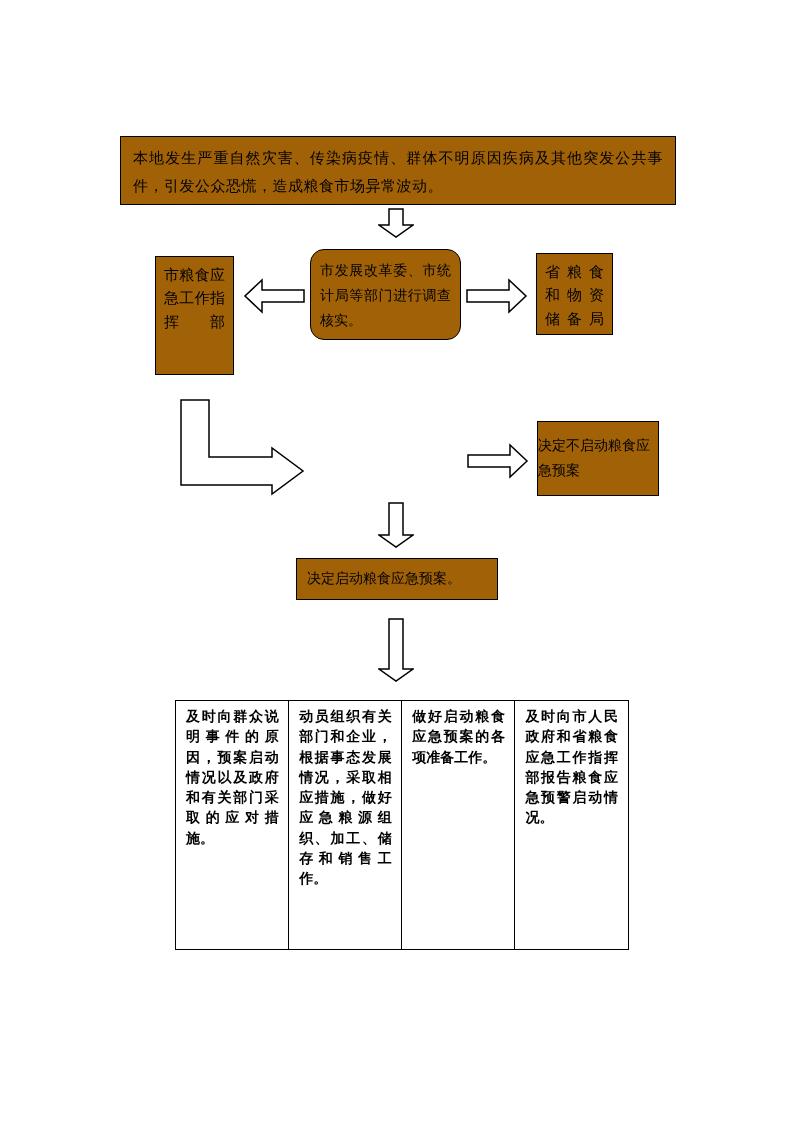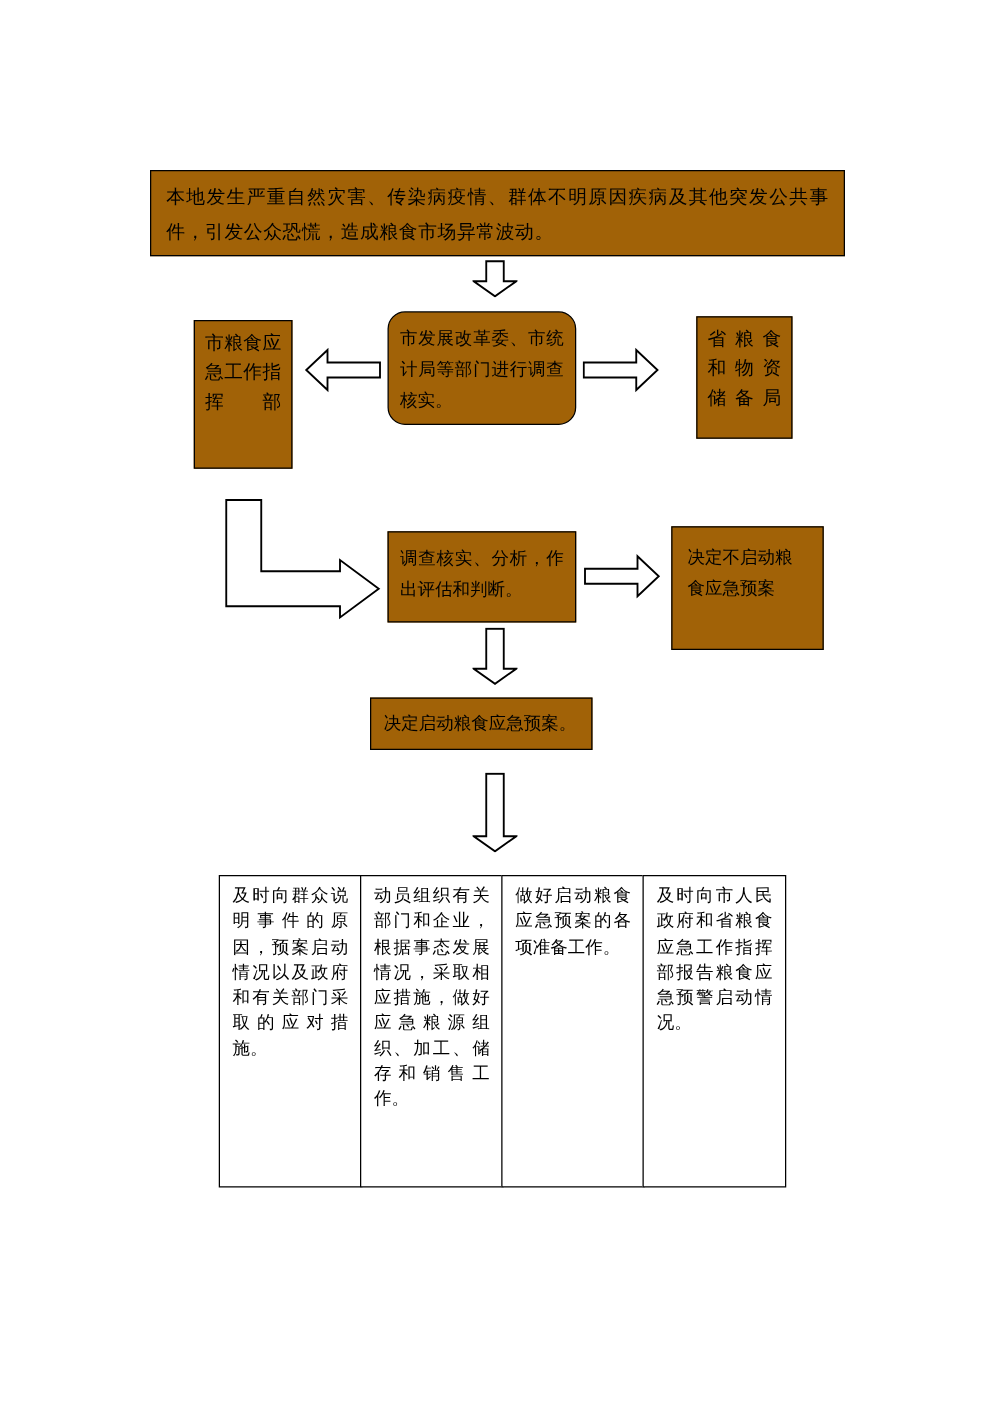--- a/index.html
+++ b/index.html
@@ -28,51 +28,52 @@
     font-size: 15px; line-height: 1.85; letter-spacing: 0.5px;
     text-align: justify;
   }
   .vert-box {
     font-size: 15px; line-height: 1.55;
     padding: 6px 8px;
     text-align: justify;
     text-align-last: justify;
   }
   .command-box  { left: 155px; top: 256px; width: 79px;  height: 119px; }
-  .province-box { left: 536px; top: 253px; width: 77px;  height: 98px; margin-left: 21px;  }
+  .province-box { left: 536px; top: 253px; width: 77px;  height: 82px;  }
   .investigate-box {
     left: 310px; top: 249px; width: 151px; height: 91px;
     padding: 8px 9px; line-height: 1.8; text-align: justify; border-radius: 14px;
   }
   .assess-box {
     left: 310px; top: 425px; width: 151px; height: 73px;
     padding: 8px 9px; line-height: 1.8; text-align: justify;
   }
   .no-activate-box {
-    left: 537px; top: 421px; width: 122px; height: 99px;
-    padding: 11px 12px; line-height: 1.8;
+    left: 537px; top: 421px; width: 122px; height: 75px;
+    padding: 11px 0; line-height: 1.8;
   }
   .activate-box {
-    left: 296px; top: 558px; width: 178px; height: 42px;
+    left: 296px; top: 558px; width: 202px; height: 42px;
     display: flex; align-items: center;
     padding-left: 10px;
   }
 
   .arrow-down-1 { left: 378px; top: 208px; }
   .arrow-left-1 { left: 243px; top: 278px; }
   .arrow-right-1{ left: 466px; top: 278px; }
   .elbow-arrow  { left: 178px; top: 398px; }
   .arrow-right-2{ left: 467px; top: 443px; }
   .arrow-down-2 { left: 378px; top: 502px; }
   .arrow-down-3 { left: 378px; top: 618px; }
 
   .bottom-table {
     position: absolute;
     left: 175px; top: 700px; width: 454px; height: 250px;
     display: flex;
+    font-weight: bold;
   }
   .cell {
     flex: 1;
     border: 1.5px solid #000;
     margin-left: -1.5px;
     background: #fff;
     padding: 5px 10px 0;
     font-size: 14px;
     line-height: 1.45;
     text-align: justify;
@@ -111,21 +112,20 @@
   </div>
 
   <div class="box vert-box province-box">省粮食和物资储备局</div>
 
   <div class="arrow elbow-arrow">
     <svg width="130" height="100" viewBox="0 0 130 100">
         <polygon points="3,2 31,2 31,59 94,59 94,50 125,73 94,96 94,87 3,87"></polygon>
       </svg>
   </div>
 
-  <div class="box assess-box">调查核实、分析，作出评估和判断。</div>
 
   <div class="arrow arrow-right-2">
     <svg width="62" height="36" viewBox="0 0 62 36">
         <polygon points="1,12 43,12 43,2 60,18 43,34 43,24 1,24"></polygon>
       </svg>
   </div>
 
   <div class="box no-activate-box">决定不启动粮食应急预案</div>
 
   <div class="arrow arrow-down-2">

